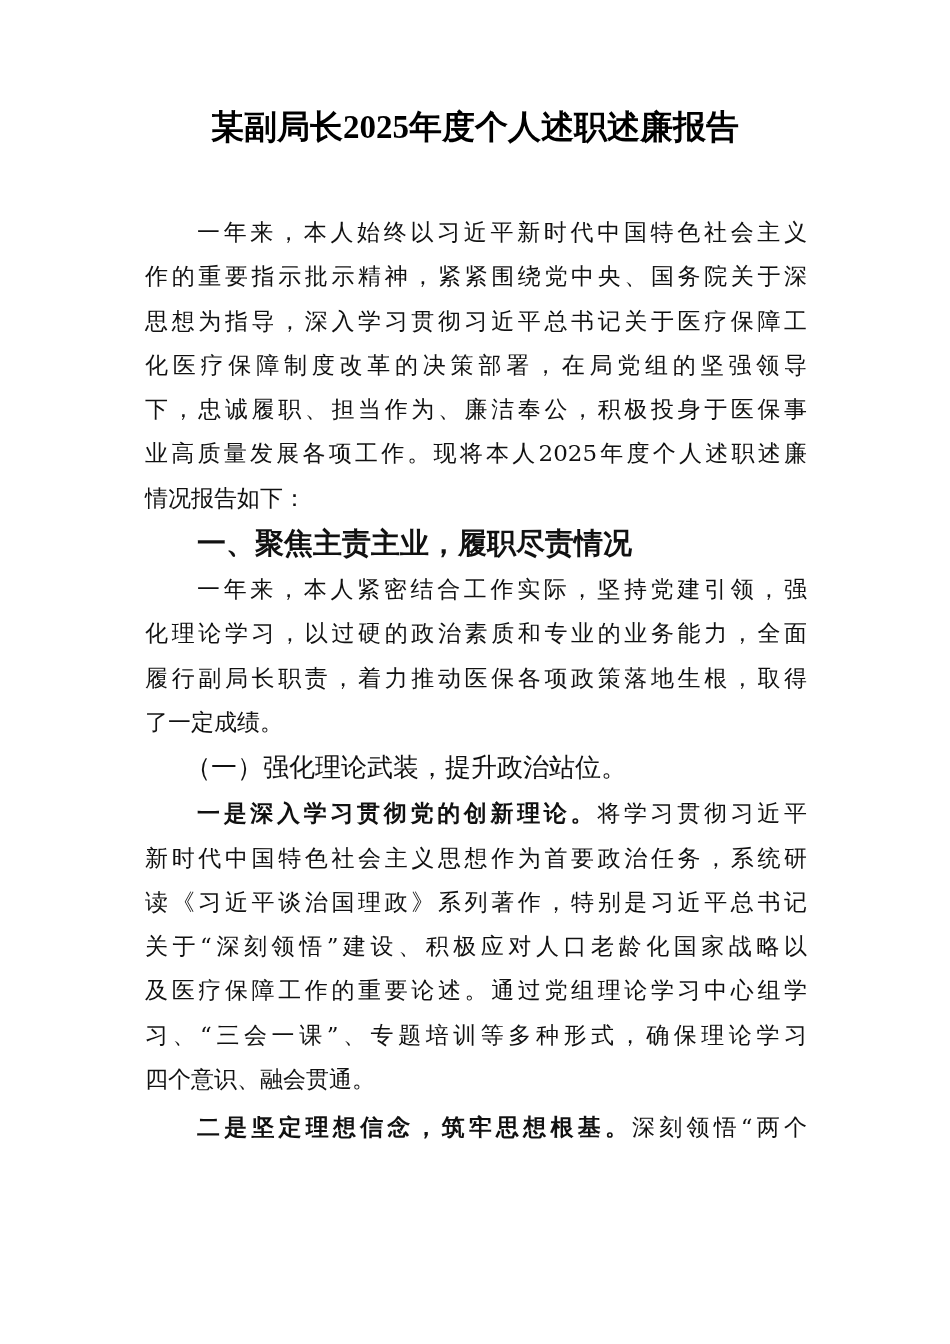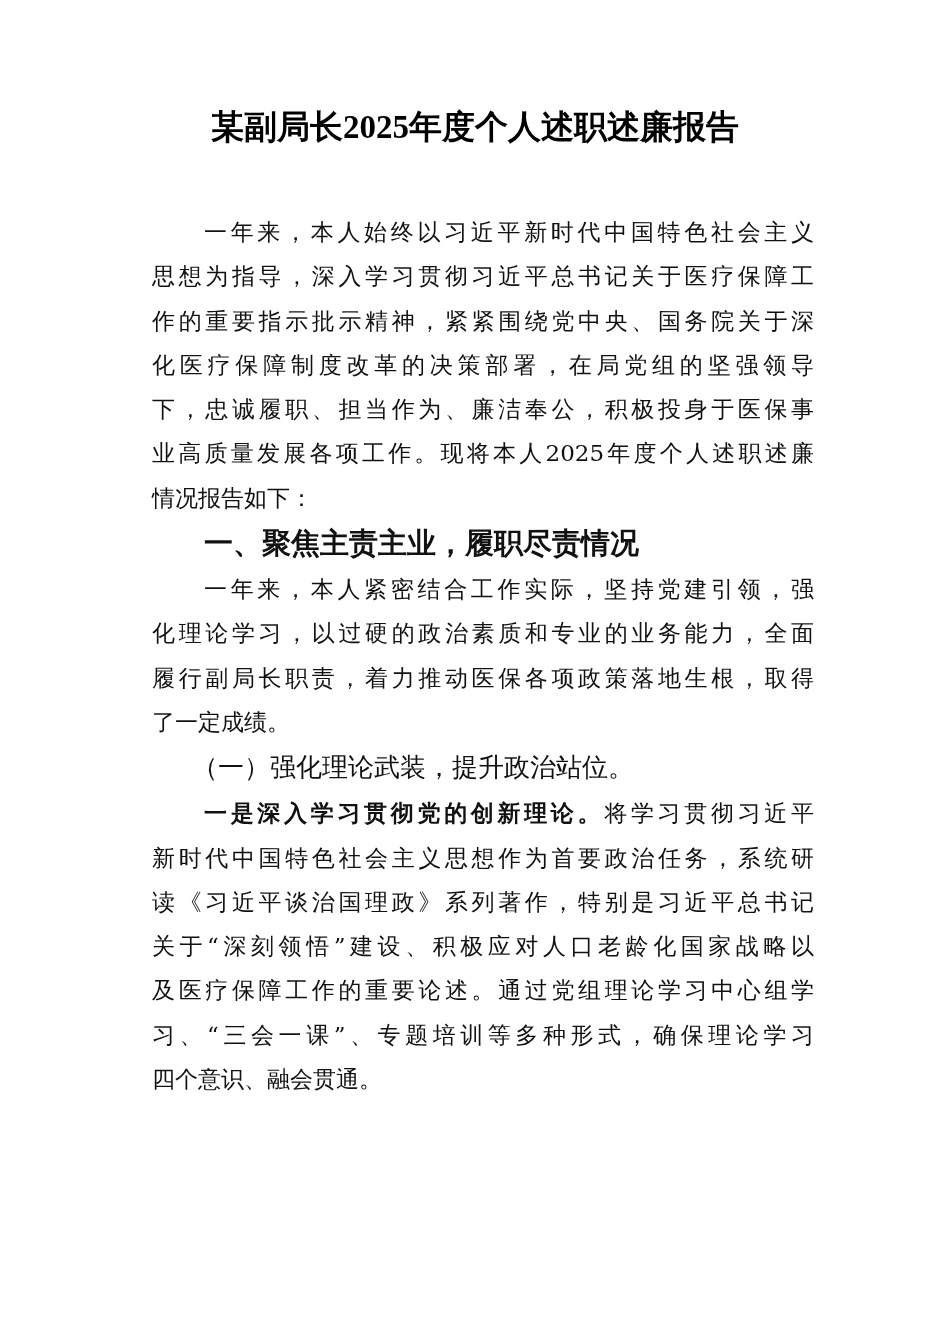--- a/index.html
+++ b/index.html
@@ -1,40 +1,40 @@
 <!DOCTYPE html>
 <html><head>
 <meta charset="utf-8">
 <style>
   html, body { margin:0; padding:0; background:#ffffff; }
   body { width:950px; height:1344px; position:relative; overflow:hidden;
          font-family:"DejaVu Serif", "Liberation Serif", serif; color:#111; }
   .title { position:absolute; top:105px; left:0; width:950px; text-align:center;
            font-family:"Liberation Serif", "DejaVu Serif", serif; font-weight:bold;
            font-size:33px; letter-spacing:0px; color:#000; }
-  .body { position:absolute; top:210px; left:145px; width:662px;margin-left:7px; }
+  .body { position:absolute; top:210px; left:145px; width:662px; }
   .line { height:44.3px; line-height:44.3px; font-size:23px; white-space:nowrap;
           text-align:justify; text-align-last:justify; letter-spacing:0px; }
   .line.last { text-align-last:left; }
   .indent { padding-left:52px; }
   .h1 { font-family:"DejaVu Sans", sans-serif; font-weight:bold; font-size:29px;
         height:47px; line-height:47px; padding-left:52px; }
   .h2 { font-size:26px; height:47px; line-height:47px; padding-left:40px; }
   .bold { font-weight:bold; }
   .gap { height:4px; }
 </style>
 </head>
 <body>
 
 <div class="title">某副局长2025年度个人述职述廉报告</div>
 
 <div class="body">
   <div class="line indent">一年来，本人始终以习近平新时代中国特色社会主义</div>
+  <div class="line">作的重要指示批示精神，紧紧围绕党中央、国务院关于深</div>
   <div class="line">思想为指导，深入学习贯彻习近平总书记关于医疗保障工</div>
-  <div class="line">作的重要指示批示精神，紧紧围绕党中央、国务院关于深</div>
   <div class="line">化医疗保障制度改革的决策部署，在局党组的坚强领导</div>
   <div class="line">下，忠诚履职、担当作为、廉洁奉公，积极投身于医保事</div>
   <div class="line">业高质量发展各项工作。现将本人2025年度个人述职述廉</div>
   <div class="line last">情况报告如下：</div>
 
   <div class="h1">一、聚焦主责主业，履职尽责情况</div>
 
   <div class="line indent">一年来，本人紧密结合工作实际，坚持党建引领，强</div>
   <div class="line">化理论学习，以过硬的政治素质和专业的业务能力，全面</div>
   <div class="line">履行副局长职责，着力推动医保各项政策落地生根，取得</div>
@@ -44,13 +44,14 @@
 
   <div class="line indent"><span class="bold">一是深入学习贯彻党的创新理论。</span><span>将学习贯彻习近平</span></div>
   <div class="line">新时代中国特色社会主义思想作为首要政治任务，系统研</div>
   <div class="line">读《习近平谈治国理政》系列著作，特别是习近平总书记</div>
   <div class="line">关于“深刻领悟”建设、积极应对人口老龄化国家战略以</div>
   <div class="line">及医疗保障工作的重要论述。通过党组理论学习中心组学</div>
   <div class="line">习、“三会一课”、专题培训等多种形式，确保理论学习</div>
   <div class="line last">四个意识、融会贯通。</div>
 
   <div class="gap"></div>
+  <div class="line indent"><span class="bold">二是坚定理想信念，筑牢思想根基。</span><span>深刻领悟“两个</span></div>
 </div>
 
 </body></html>

